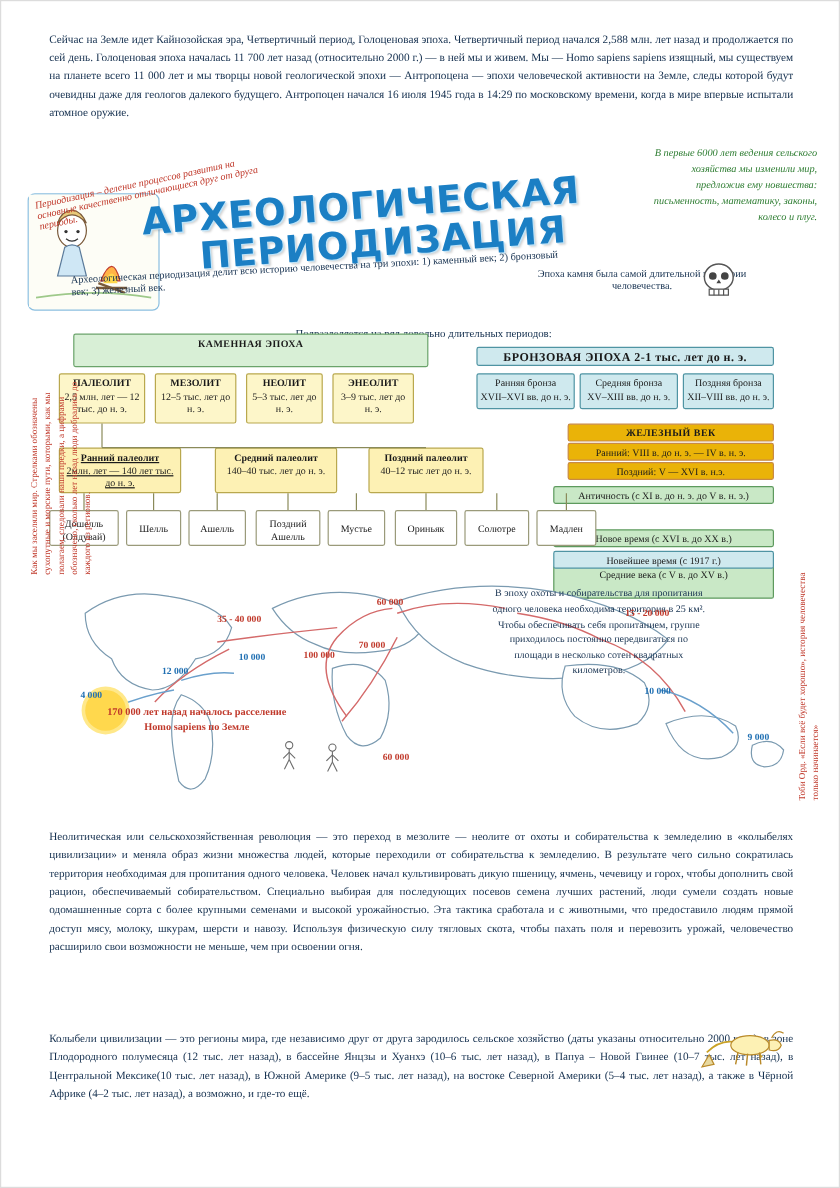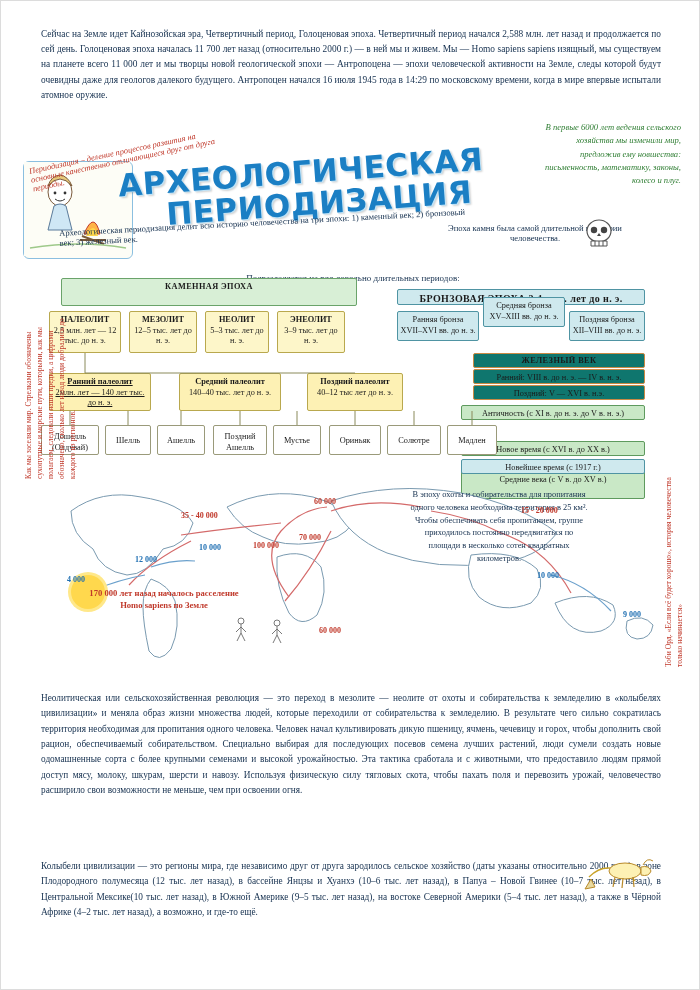--- a/index.html
+++ b/index.html
@@ -71,21 +71,21 @@
     font-size:8.3px;line-height:1.28;
     padding:3px 2px;
     border-radius:2px;
   }
   .box.yellow{background:#fdf6c9;border-color:#b9a84e;}
   .box.yellow2{background:#fdf1b4;border-color:#b9a84e;}
   .box.white{background:#ffffff;border-color:#9a9a7a;}
   .box.green{background:#d8efd6;border-color:#6aa36a;}
   .box.green2{background:#c9e8c6;border-color:#5e9a5e;}
   .box.teal{background:#cfe9ee;border-color:#4f94a3;}
-  .box.orange{background:#0f766e;border-color:#c98a45;}
+  .box.orange{background:#eab308;border-color:#c98a45;}
   .box.hdr{font-weight:bold;letter-spacing:.4px;}
   .box b{font-weight:bold;}
   .sub{
     position:absolute;left:152px;top:272px;width:400px;text-align:center;
     font-size:9px;color:#15304f;
   }
   
   .map{
     position:absolute;left:30px;top:470px;width:640px;height:200px;
   }
@@ -195,21 +195,21 @@
   </div>
   <div class="box yellow" style="left:276px;top:310px;width:68px;height:42px;">
     <b>ЭНЕОЛИТ</b><br>
     <span>3–9 тыс. лет до н. э.</span>
   </div>
 
   <div class="box teal" style="left:396px;top:310px;width:82px;height:30px;">
     <span>Ранняя бронза</span><br>
     <span>XVII–XVI вв. до н. э.</span>
   </div>
-  <div class="box teal" style="left:482px;top:296px;width:82px;height:30px;">
+  <div class="box teal" style="left:482px;top:310px;width:82px;height:30px;">
     <span>Средняя бронза</span><br>
     <span>XV–XIII вв. до н. э.</span>
   </div>
   <div class="box teal" style="left:568px;top:310px;width:76px;height:30px;">
     <span>Поздняя бронза</span><br>
     <span>XII–VIII вв. до н. э.</span>
   </div>
 
   <div class="box orange hdr" style="left:472px;top:352px;width:172px;height:15px;padding-top:2px;">ЖЕЛЕЗНЫЙ ВЕК</div>
   <div class="box orange" style="left:472px;top:368px;width:172px;height:15px;padding-top:3px;">Ранний: VIII в. до н. э. — IV в. н. э.</div>

